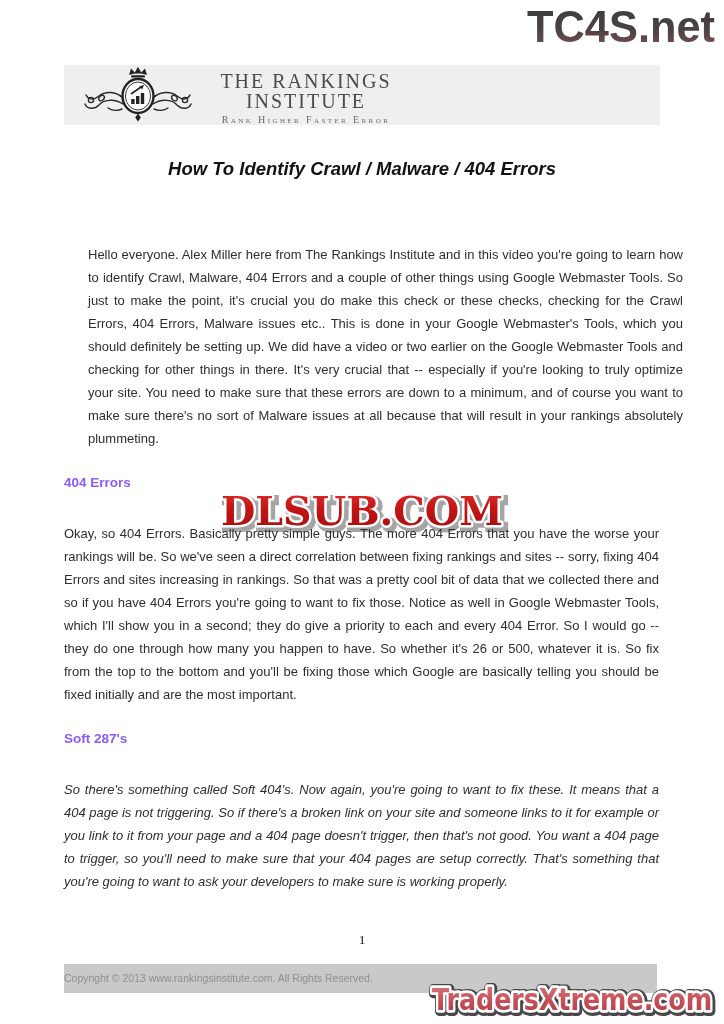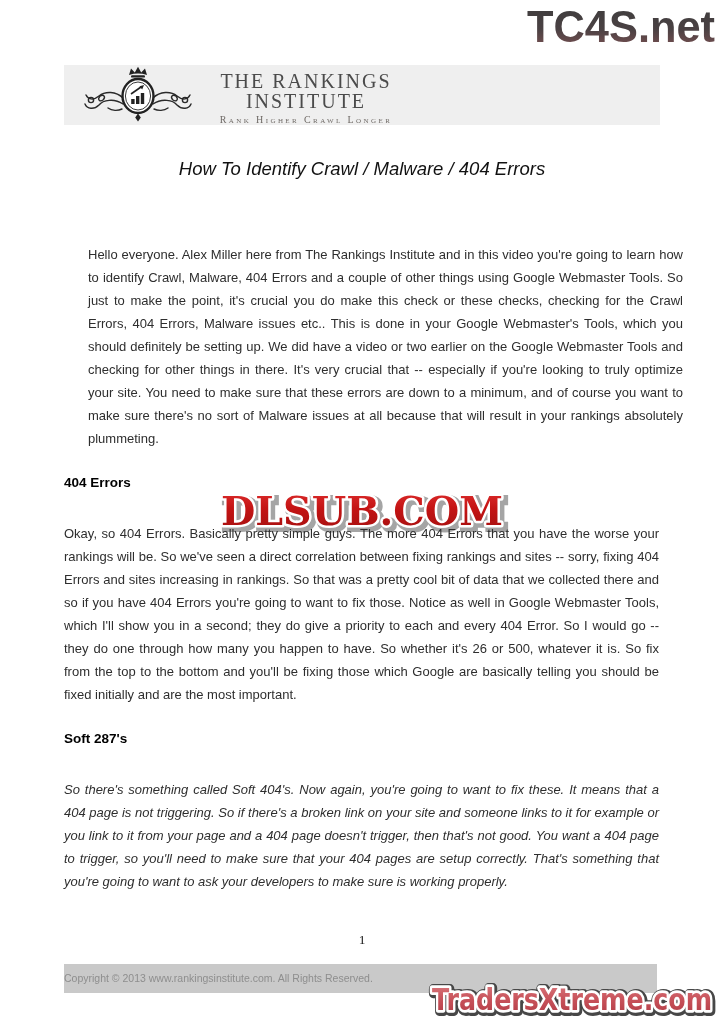--- a/index.html
+++ b/index.html
@@ -36,41 +36,41 @@
     margin-top: 3px;
     font-size: 10px; letter-spacing: 2.4px;
     color: #6f6a66; font-variant: small-caps;
     font-family: "Liberation Serif", serif;
   }
 
   
   .title {
     position: absolute; left: 0; top: 156px;
     width: 100%; text-align: center;
-    font-style: italic; font-weight: normal;
+    font-style: italic; font-weight: bold;
     font-size: 18.5px; line-height: 26.5px;
     color: #121212;
   }
 
   
   .body {
     position: absolute;
     left: 64px; width: 595px;
     text-align: justify;
     font-size: 13px; line-height: 23px;
     color: #2e2e2e;
   }
   .p1 { top: 243px; margin-left: 24px; }
   .p2 { top: 522px; }
   .p3 { top: 778px; font-style: italic; }
 
   .heading {
     position: absolute; left: 64px;
     font-size: 13.5px; font-weight: bold;
-    color: #000000;
+    color: #8b5cf6;
     text-align: right;
   }
   .h404 { top: 475px; }
   .hsoft { top: 731px; }
 
   
   .dlsub { position: absolute; left: 50%; top: 482px; transform: translateX(-50%); }
 
   
   .pagenum {
@@ -137,21 +137,21 @@
       <rect x="58" y="30" width="3.4" height="8" fill="#222222"></rect>
       <rect x="62.8" y="27" width="3.4" height="11" fill="#222222"></rect>
       <path d="M53,28 L63,21" stroke="#222222" stroke-width="1.6" fill="none"></path>
       <polygon points="66,19 61.5,20.2 64.2,23.5" fill="#222222"></polygon>
 
       <path d="M60,47.5 L62.8,51.5 L60,55.5 L57.2,51.5 Z" fill="#222222"></path>
     </svg>
     <div class="brand">
       <div class="brand-l1">THE RANKINGS</div>
       <div class="brand-l2">INSTITUTE</div>
-      <div class="brand-tag">Rank Higher Crawl Longer</div>
+      <div class="brand-tag">Rank Higher Faster Error</div>
     </div>
   </div>
 
   <h1 class="title">
     <span>How To Identify Crawl / Malware / 404 Errors</span><br>
   </h1>
 
   <p class="body p1">Hello everyone.  Alex Miller here from The Rankings Institute and in this video you're going to learn how to identify Crawl, Malware, 404 Errors and a couple of other things using Google Webmaster Tools.  So just to make the point, it's crucial you do make this check or these checks, checking for the Crawl Errors, 404 Errors, Malware issues etc..  This is done in your Google Webmaster's Tools, which you should definitely be setting up.  We did have a video or two earlier on the Google Webmaster Tools and checking for other things in there.  It's very crucial that -- especially if you're looking to truly optimize your site.  You need to make sure that these errors are down to a minimum, and of course you want to make sure there's no sort of Malware issues at all because that will result in your rankings absolutely plummeting.</p>
 
   <h2 class="heading h404">404 Errors</h2>

